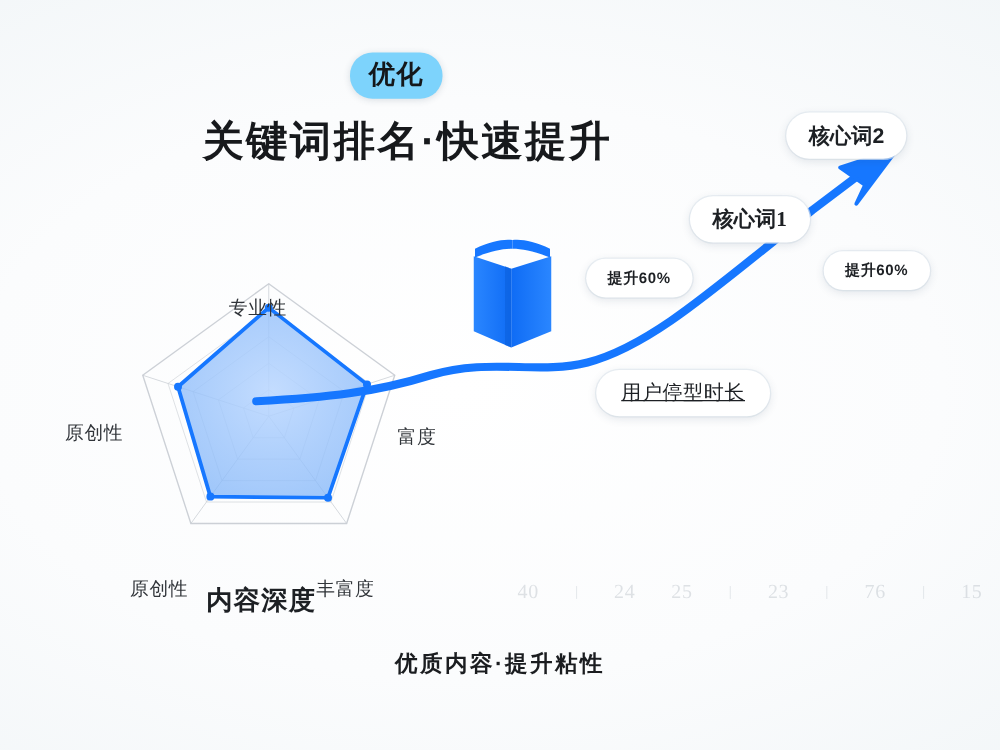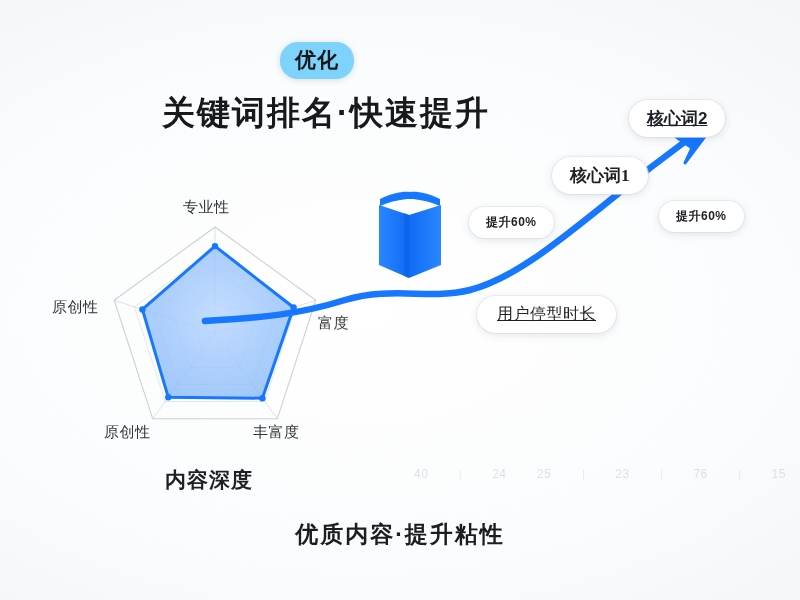--- a/index.html
+++ b/index.html
@@ -56,73 +56,73 @@
     position:absolute; left:0; top:91px; width:652px; z-index:7;
     text-align:center;
     font-size:33px; font-weight:800;
     color:#17191c;
     letter-spacing:2px;
     white-space:nowrap;
   }
   .tagline {
     position:absolute; left:0; top:519px; width:800px; z-index:7;
     text-align:center;
-    font-size:23px; font-weight:800;
+    font-size:18px; font-weight:800;
     color:#1b1d20;
     letter-spacing:2px;
     white-space:nowrap;
   }
 
   
   .pill {
     position:absolute; z-index:6;
     background:#ffffff;
     border-radius:19px;
     color:#1d2024;
     white-space:nowrap;
     display:flex; align-items:center; justify-content:center;
     box-shadow:0 2px 8px rgba(40,62,92,.13), 0 0 0 1px rgba(230,236,242,.7);
   }
   .pill.kw      { font-size:17px; font-weight:700; padding:7px 18px; }
   .pill.metric  { font-size:12px; font-weight:700; padding:7px 17px; letter-spacing:.5px; }
   .pill.dwell   { font-size:16px; font-weight:500; padding:8px 20px; letter-spacing:.5px; }
 
-  #pill-kw2    { left:629px; top:100px;text-decoration:underline;  }
+  #pill-kw2    { left:629px; top:90px;  }
   #pill-kw1    { left:552px; top:157px;font-family:Liberation Serif, serif; }
   #pill-rise-l { left:469px; top:207px; }
   #pill-rise-r { left:659px; top:201px; }
   #pill-dwell  { left:477px; top:296px;text-decoration:underline; }
 
   
   .radar-label {
     position:absolute; z-index:5;
     font-size:15px; color:#303439; font-weight:500;
-    white-space:nowrap; letter-spacing:.5px;
+    white-space:nowrap; letter-spacing:.5px;margin-top:39px;
   }
   #rl-top   { left:183px; top:198px; }
-  #rl-right { left:318px; top:314px; }
+  #rl-right { left:318px; top:301px; }
   #rl-left  { left:52px;  top:298px; }
   #rl-bl    { left:104px; top:423px; }
   #rl-br    { left:253px; top:423px; }
 
   .footnote {
     position:absolute; left:165px; top:466px; z-index:5;
     font-size:21px; font-weight:700; color:#1d2024; letter-spacing:1px;
     white-space:nowrap;
   }
 
   
   #scale {
     position:absolute; left:414px; top:464px; width:372px; height:20px; z-index:1;
     display:flex; align-items:center; justify-content:space-between;
     opacity:.30;
   }
   #scale .tv {
-    font-size:12px; color:#9aa4ae; letter-spacing:.5px;
-    font-family:Liberation Sans, sans-serif;
+    font-size:16px; color:#9aa4ae; letter-spacing:.5px;
+    font-family:Liberation Serif, serif;
   }
   #scale .tk { font-size:11px; color:#b7c0c8; }
 </style>
 </head>
 <body>
 
 <div id="stage">
 
   <svg class="layer" id="svg-chart" viewBox="0 0 800 600">
     <defs>

